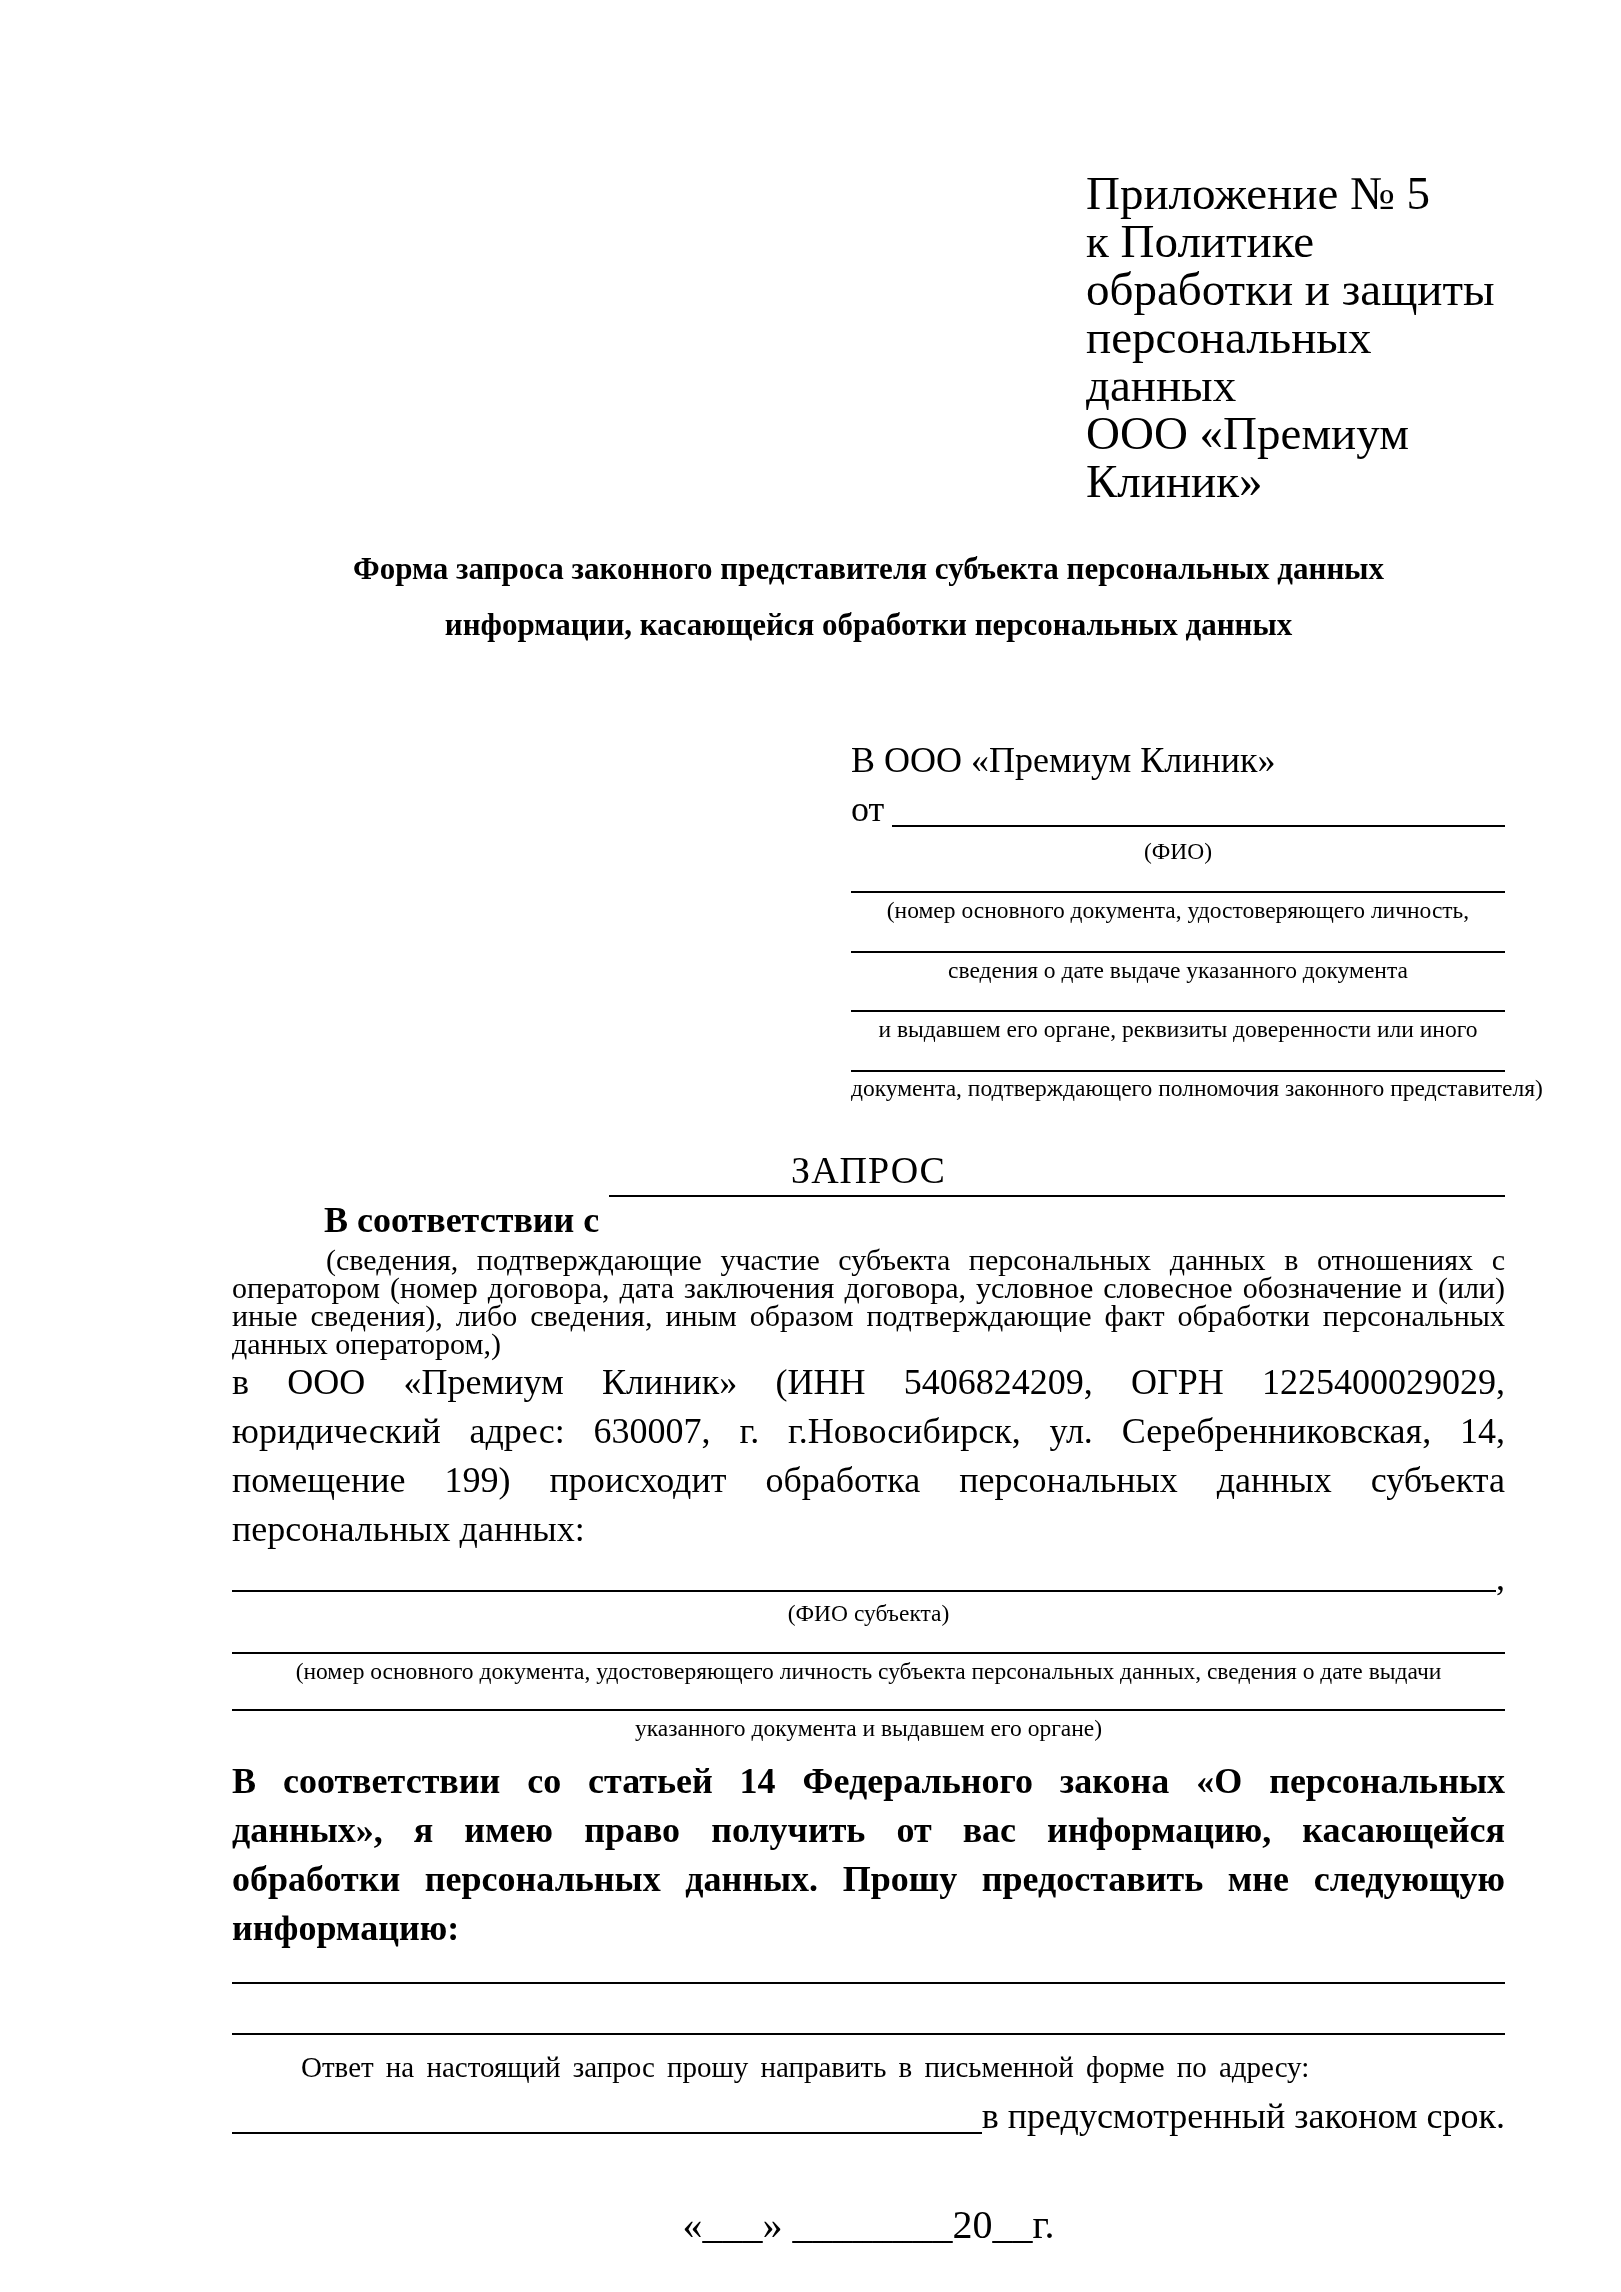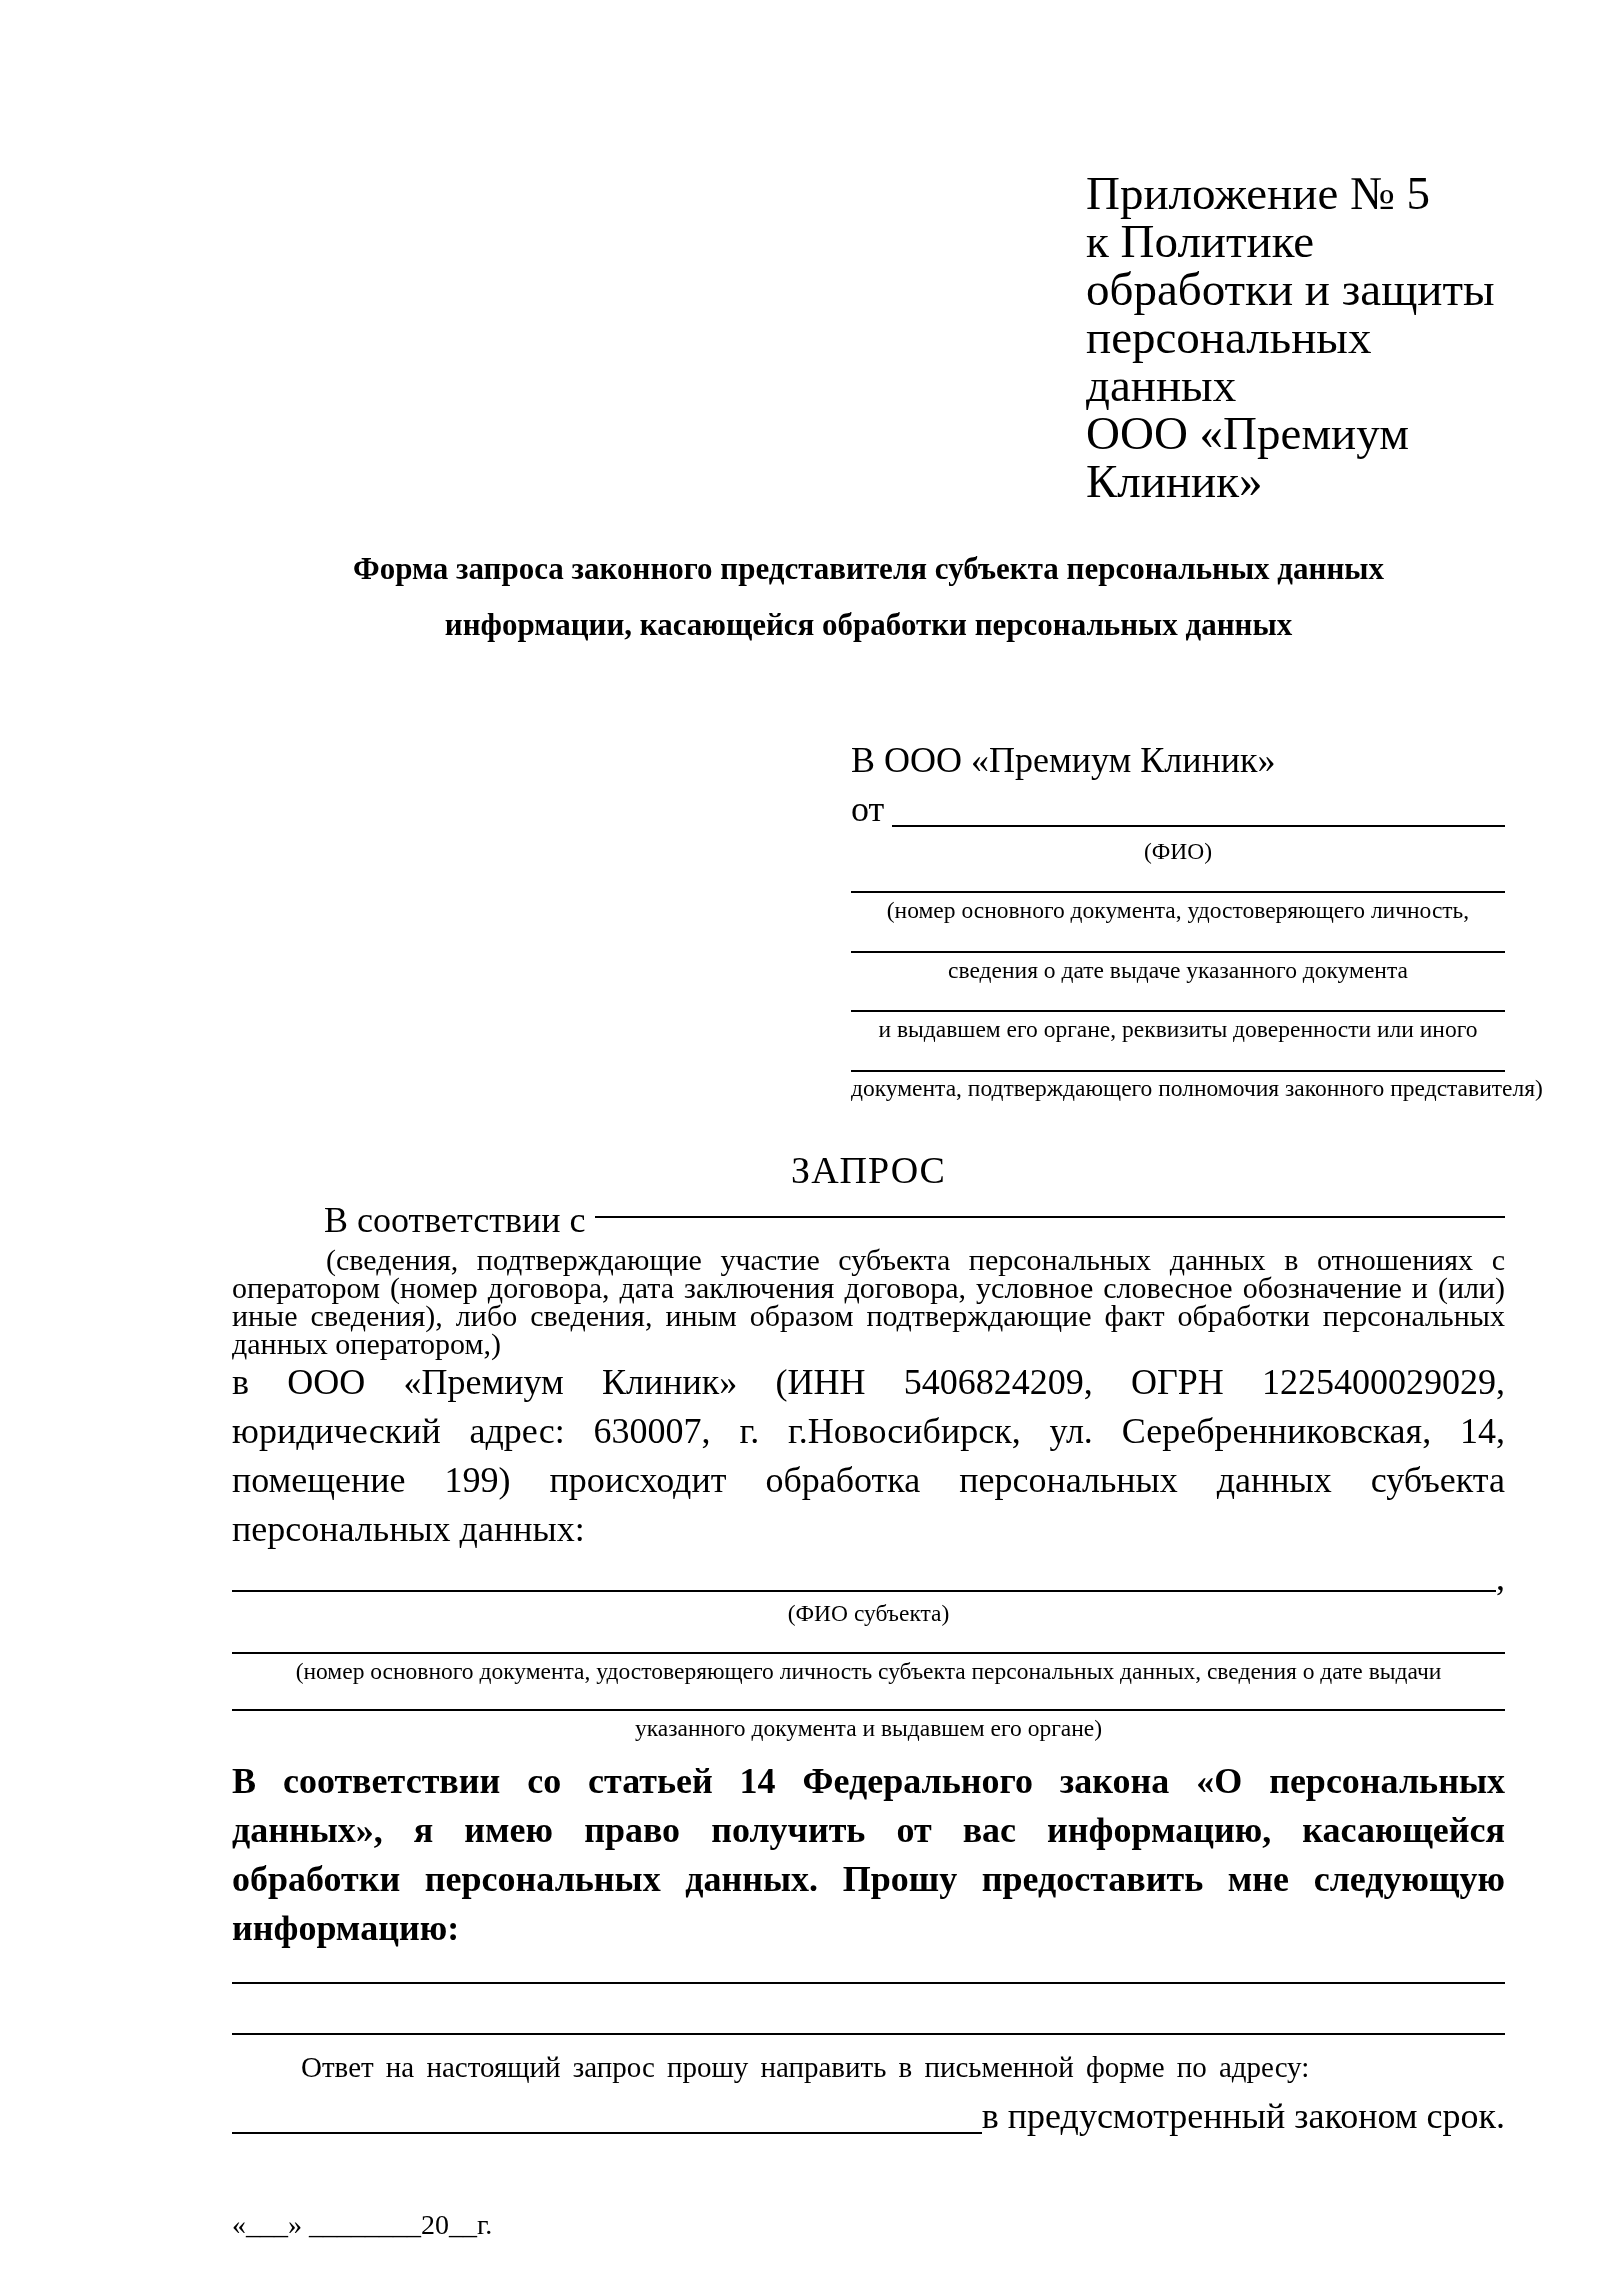--- a/index.html
+++ b/index.html
@@ -23,38 +23,38 @@
   .addressee .org { line-height:49px; }
   .fillrow { display:flex; align-items:flex-end; line-height:49px; }
   .fillrow .fill { flex:1 1 auto; border-bottom:2.9px solid #000; margin-bottom:6.9px; margin-left:7.8px; }
   .cap { font-size:23.5px; line-height:29px; text-align:center; white-space:nowrap; }
   .cap-wide { font-size:23.5px; line-height:29px; text-align:center; white-space:nowrap; }
   .blank { height:0; border-bottom:2.9px solid #000; }
   .addressee .blank { margin-top:25.5px; }
   .addressee .cap { margin-top:2.9px; }
   
   .request-heading { margin-top:43px; text-align:center; font-size:38px; line-height:49px; letter-spacing:1px; }
-  .introrow { display:flex; align-items:center; font-size:36px; line-height:51px; }
+  .introrow { display:flex; align-items:flex-start; font-size:36px; line-height:51px;font-weight:bold; }
   .introrow .label { white-space:nowrap; padding-left:92px; }
   .introrow .fill { flex:1 1 auto; border-bottom:2.9px solid #000; margin-bottom:7.8px; margin-left:9.8px; }
   .annotation { font-size:30px; line-height:28px; text-align:justify; text-indent:94px; }
   .bodypara { font-size:36px; line-height:49px; text-align:justify; }
   .commarow { display:flex; align-items:flex-end; font-size:36px; height:45px; }
   .commarow .fill { flex:1 1 auto; border-bottom:2.9px solid #000; margin-bottom:7.8px; }
   .caps-block .blank { margin-top:23.5px; }
   .caps-block .cap-wide { margin-top:2.9px; }
   .law { margin-top:14px;font-weight:bold; }
   .infoblank1 { margin-top:29px; }
   .infoblank2 { margin-top:49px; }
   .replypara { margin-top:7.8px; font-size:29px; line-height:49px; white-space:nowrap; text-indent:69px; word-spacing:4.9px; }
   .replyrow { display:flex; align-items:flex-end; font-size:36px; line-height:49px; }
   .replyrow .fill { flex:1 1 auto; border-bottom:2.9px solid #000; margin-bottom:6.9px; }
   .replyrow .tail { white-space:nowrap; }
   
-  .sigrow { margin-top:59px; display:flex; justify-content:flex-start; align-items:flex-end; font-size:28px; line-height:49px; }
+  .sigrow { margin-top:59px; display:flex; justify-content:center; align-items:flex-end; font-size:40px; line-height:49px; }
   .sigrow .left { white-space:nowrap; }
   .sigrow .right { display:flex; align-items:flex-end; white-space:nowrap; }
   .sigrow .sig-rule { width:417px; border-bottom:2.9px solid #000; margin-bottom:6.9px; }
 </style>
 </head>
 <body>
 
 <div class="page">
 
   <div class="appendix" style="margin-left:0; padding-left:854px;">

